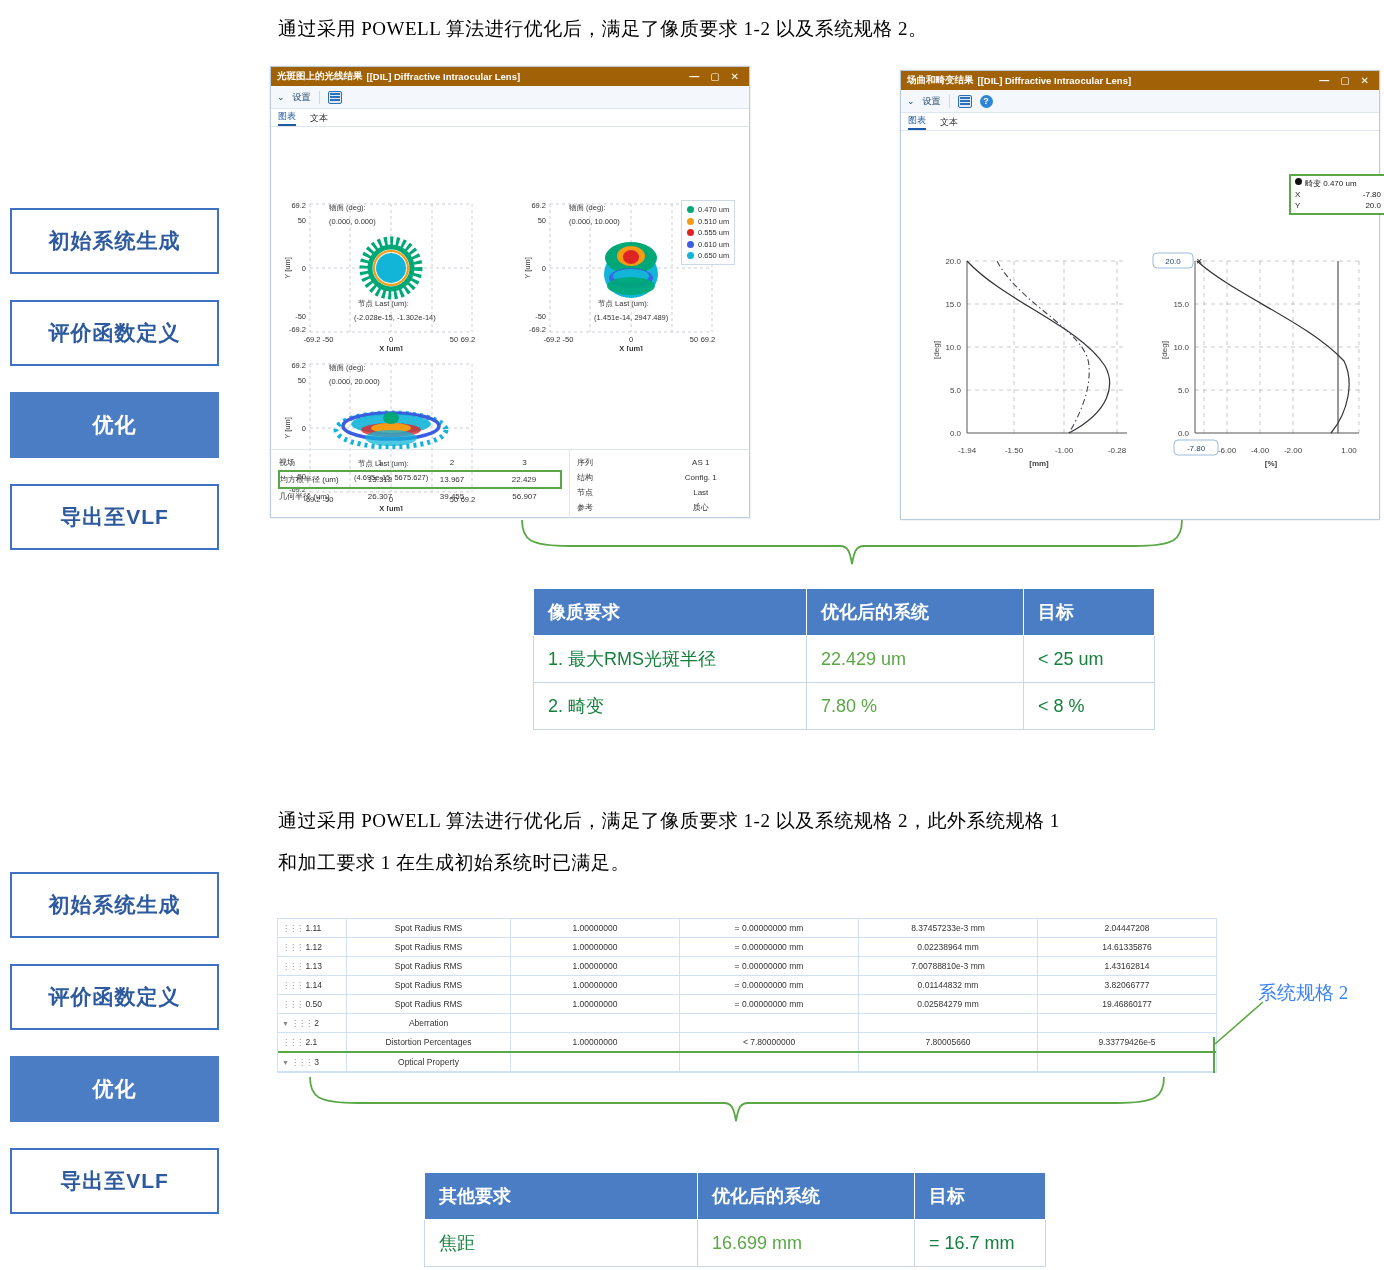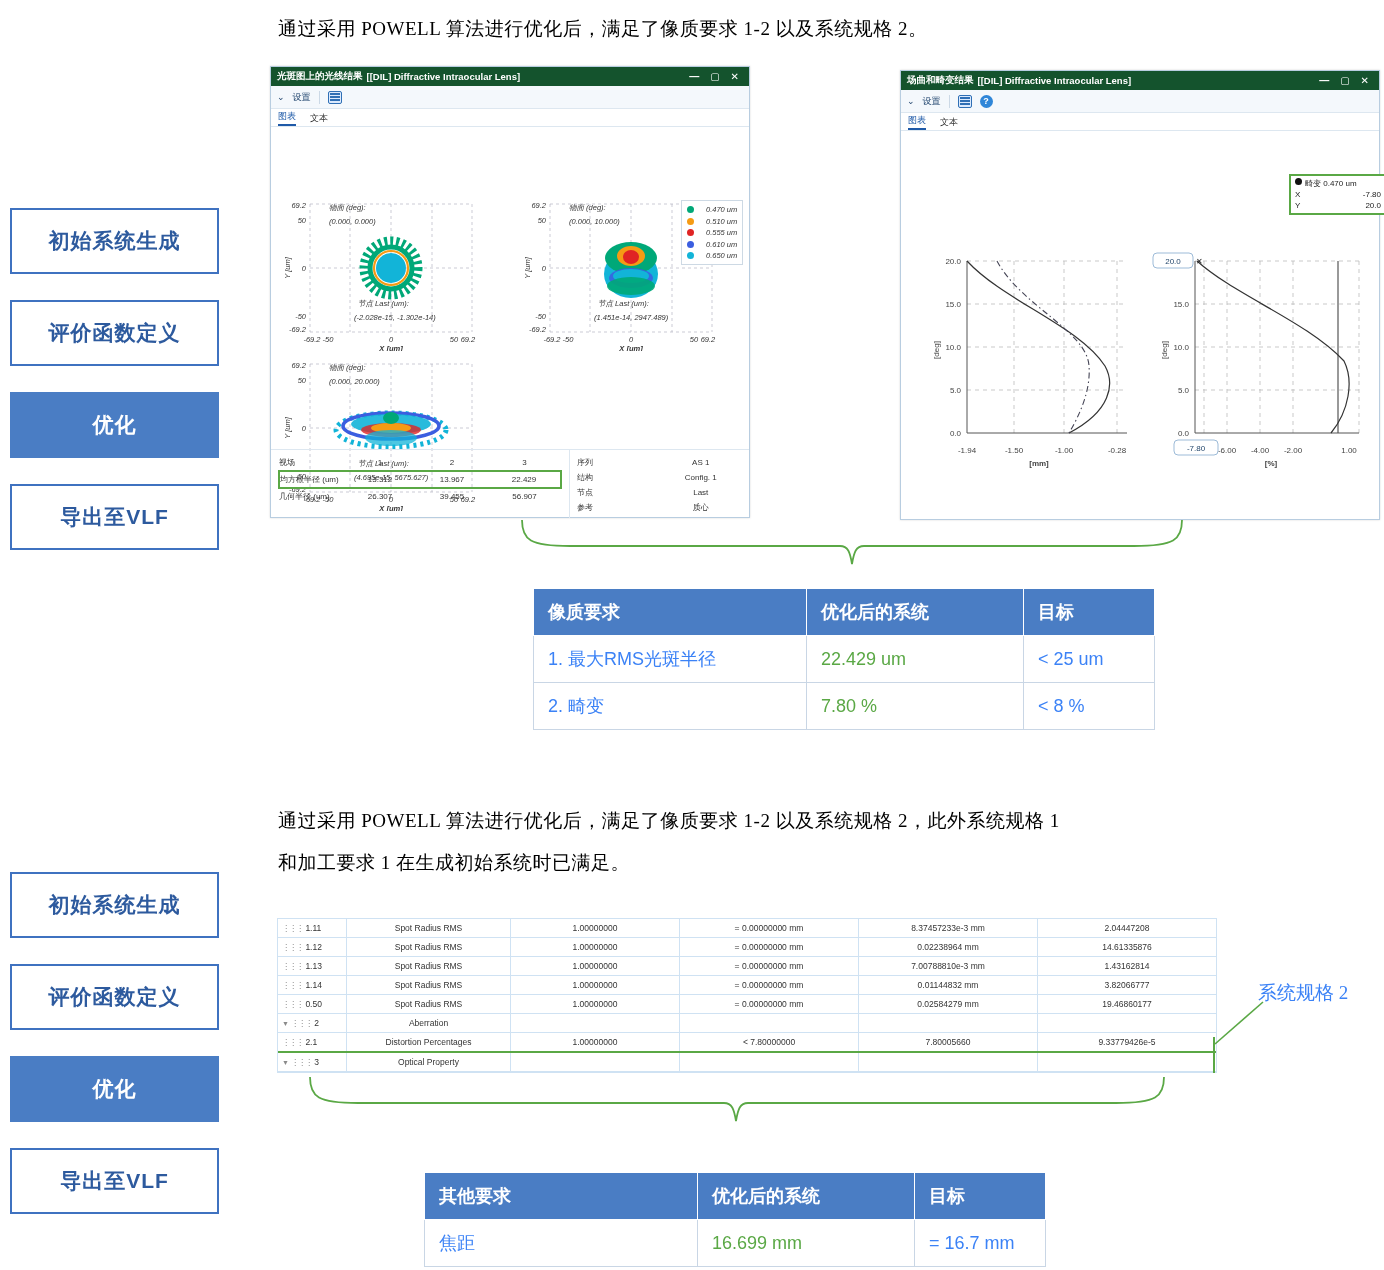--- a/index.html
+++ b/index.html
@@ -21,21 +21,21 @@
     width:205px;height:62px;border:2px solid #3f72c0;
     display:flex;align-items:center;justify-content:center;
     font-size:21px;font-weight:bold;color:#2d5a9e;background:#fff;
     letter-spacing:1px;
   }
   .flowbox.active{background:#4a7dc4;border-color:#4a7dc4;color:#fff;}
 
   
   .win{background:#fff;border:1px solid #b8cde0;box-shadow:0 0 2px rgba(0,0,0,.15);}
   .win-title{
-    height:19px;background:#14532d;color:#fff;display:flex;align-items:center;
+    height:19px;background:#a16207;color:#fff;display:flex;align-items:center;
     padding:0 6px;font-size:9.5px;font-weight:bold;
   }
   .win-title .cjk{margin-right:4px;}
   .win-ctrls{margin-left:auto;display:flex;gap:11px;align-items:center;font-size:10px;padding-right:4px;}
   .win-toolbar{
     height:22px;background:#f4f8fc;border-bottom:1px solid #dde7f0;
     display:flex;align-items:center;padding:0 6px;gap:8px;font-size:9px;color:#22466f;
   }
   .tb-sep{width:1px;height:13px;background:#ccd9e6;}
   .tb-icon{
@@ -48,28 +48,28 @@
     font-size:9px;display:flex;align-items:center;justify-content:center;font-weight:bold;
   }
   .win-tabs{
     height:17px;border-bottom:1px solid #dde7f0;display:flex;align-items:flex-end;
     padding-left:7px;gap:14px;font-size:9px;color:#333;background:#fff;
   }
   .win-tabs .tab{padding-bottom:1px;}
   .win-tabs .tab.sel{color:#1f5aa8;border-bottom:2px solid #1f5aa8;}
 
   
-  .plot-area{position:relative;background:#fff;font-style:italic;}
+  .plot-area{position:relative;background:#fff;}
   svg text{font-family:"Liberation Sans","DejaVu Sans",sans-serif;}
 
   .legend-box{
     position:absolute;border:1px solid #cdd9e4;background:#fff;padding:4px 5px;
     display:flex;flex-direction:column;gap:2.5px;font-size:7.5px;color:#333;
   }
-  .legend-row{display:flex;align-items:center;gap:12px;}
+  .legend-row{display:flex;align-items:center;gap:4px;}
   .dot{width:7px;height:7px;border-radius:50%;display:inline-block;}
 
   
   .stats{display:flex;border-top:1px solid #dde7f0;font-size:8px;color:#333;}
   .stats-l{flex:1;padding:5px 7px;}
   .stats-r{width:165px;padding:5px 7px;border-left:1px solid #dde7f0;}
   .stats table{border-collapse:collapse;width:100%;}
   .stats td{padding:2px 0;}
   .stats .num{text-align:center;width:72px;}
   .hl-row td{border-top:2px solid #5aa845;border-bottom:2px solid #5aa845;}
@@ -85,21 +85,21 @@
   }
   .tooltip .trow{display:flex;justify-content:space-between;}
 
   
   .rtable{border-collapse:collapse;font-family:"Liberation Sans","DejaVu Sans",sans-serif;}
   .rtable th{
     background:#4a7dc4;color:#fff;font-size:18px;text-align:left;
     padding:11px 14px;font-weight:bold;border:1px solid #fff;
   }
   .rtable td{
-    font-size:18px;padding:11px 14px;border:1px solid #c9d6e5;color:#3b82f6;background:#fff;
+    font-size:18px;padding:11px 14px;border:1px solid #c9d6e5;color:#15803d;background:#fff;
   }
   .rtable td.val{color:#5aa845;}
 
   
   .mf{border-collapse:collapse;font-size:8.5px;color:#333;background:#fff;width:100%;}
   .mf td{border-bottom:1px solid #cfe2f3;padding:3px 4px;height:12px;}
   .mf .c-handle{width:60px;white-space:nowrap;border-right:1px solid #cfe2f3;}
   .mf .c-type{text-align:center;border-right:1px solid #cfe2f3;}
   .mf .c-num{text-align:center;border-right:1px solid #cfe2f3;width:160px;}
   .mf .c-tgt{text-align:center;border-right:1px solid #cfe2f3;width:170px;}

